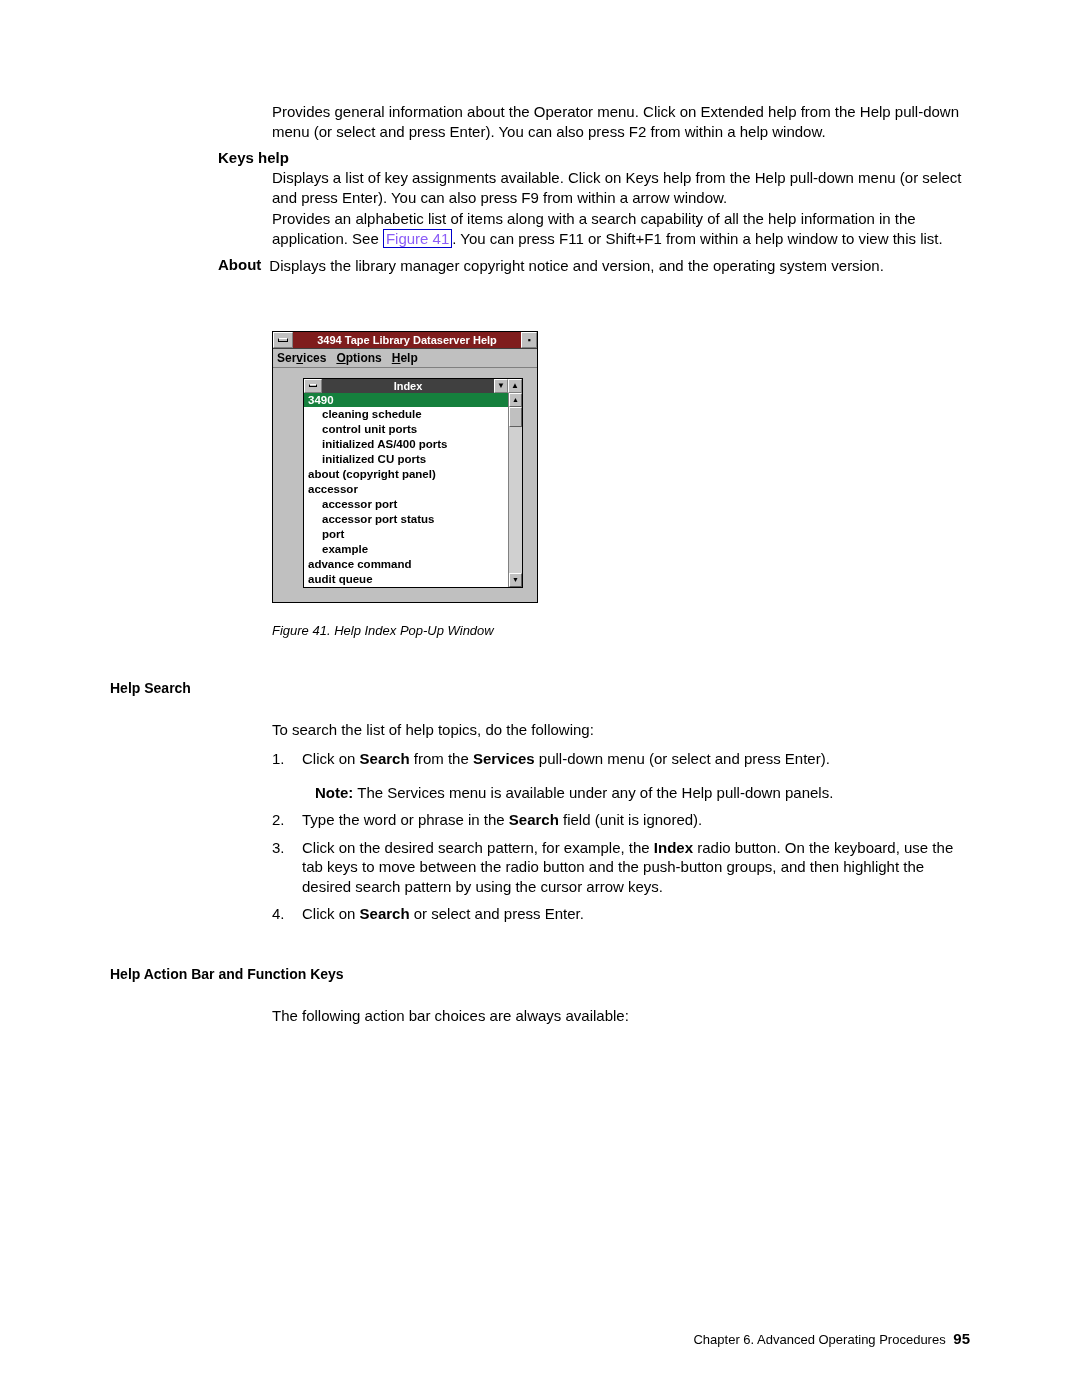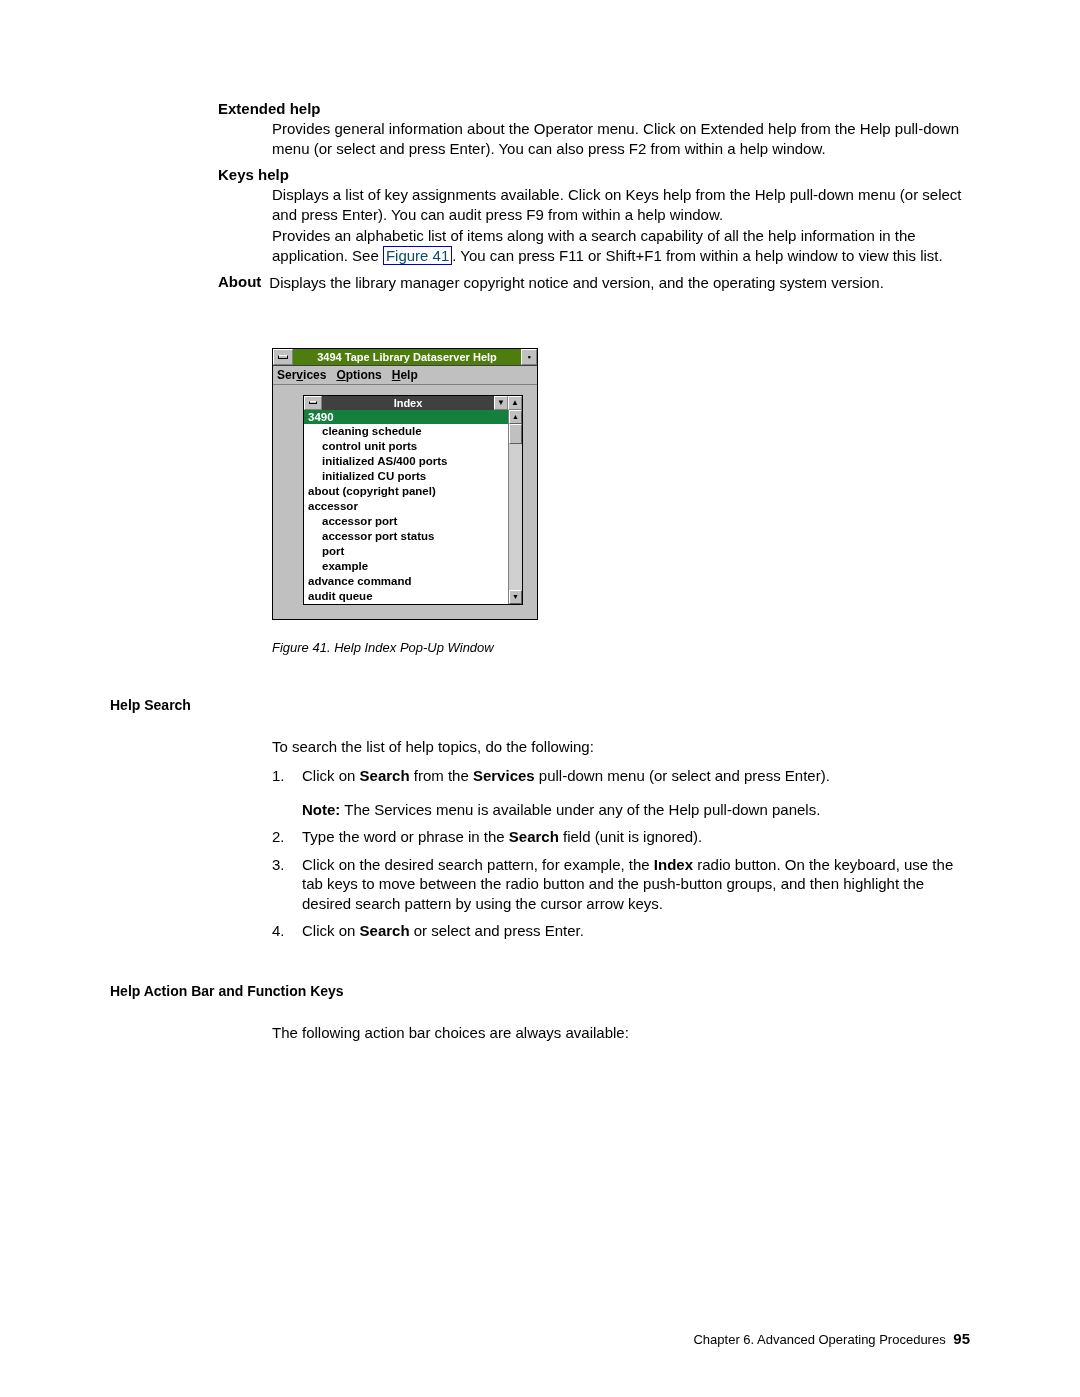--- a/index.html
+++ b/index.html
@@ -20,21 +20,21 @@
       margin-top: 8px;
     }
     .def-term.first { margin-top: 0; }
     .def-desc {
       margin-top: 2px;
       line-height: 1.3;
     }
     .about-row { display: flex; margin-top: 8px; margin-left: -54px; }
     .about-term { font-weight: bold; margin-right: 8px; }
     .about-desc { flex: 1; line-height: 1.3; }
-    .link { color: #0c4a6e; }
+    .link { color: #8b5cf6; }
     .link-box { border: 1.5px solid #0000CC; padding: 0 2px; }
     .window-wrap { margin-left: 162px; margin-top: 55px; }
     .os2-window {
       width: 266px;
       border: 1px solid #000;
       background: #c0c0c0;
       font-family: Arial, Helvetica, sans-serif;
     }
     .titlebar {
       display: flex;
@@ -54,21 +54,21 @@
     }
     .titlebar-sysmenu-inner {
       width: 10px;
       height: 4px;
       background: #c0c0c0;
       border: 1px solid #000;
       border-top-color: #fff;
     }
     .titlebar-title {
       flex: 1;
-      background: #4d7c0f;
+      background: #7f1d1d;
       color: #fff;
       font-size: 11px;
       font-weight: bold;
       padding: 2px 4px;
       text-align: center;
     }
     .titlebar-btn {
       width: 16px;
       background: #c0c0c0;
       border: 1px solid #fff;
@@ -209,39 +209,38 @@
       position: relative;
       padding-left: 30px;
       margin-top: 8px;
       line-height: 1.3;
     }
     .ol li::before {
       content: counter(li) ".";
       position: absolute;
       left: 0;
     }
-    .note { margin-top: 14px; }
+    .note { margin-top: 14px; margin-left: 13px; }
     .note b { font-weight: bold; }
     .footer {
       position: absolute;
       bottom: 50px;
       right: 110px;
       font-size: 13px;
     }
     .footer .pn { font-weight: bold; font-size: 15px; margin-left: 4px; }
   </style>
 </head>
 <body>
 
 <div class="def-list">
-  <div class="def-term first">Extended help</div>
   <div class="def-desc">Provides general information about the Operator menu. Click on Extended help from the Help pull-down menu (or select and press Enter). You can also press F2 from within a help window.</div>
 
   <div class="def-term">Keys help</div>
-  <div class="def-desc">Displays a list of key assignments available. Click on Keys help from the Help pull-down menu (or select and press Enter). You can audit press F9 from within a help window.</div>
+  <div class="def-desc">Displays a list of key assignments available. Click on Keys help from the Help pull-down menu (or select and press Enter). You can also press F9 from within a arrow window.</div>
 
   <div class="def-desc">
     <span>Provides an alphabetic list of items along with a search capability of all the help information in the application. See </span><span class="link-box link">Figure 41</span><span>. You can press F11 or Shift+F1 from within a help window to view this list.</span>
   </div>
 
   <div class="about-row">
     <div class="about-term">About</div>
     <div class="about-desc">Displays the library manager copyright notice and version, and the operating system version.</div>
   </div>
 </div>

